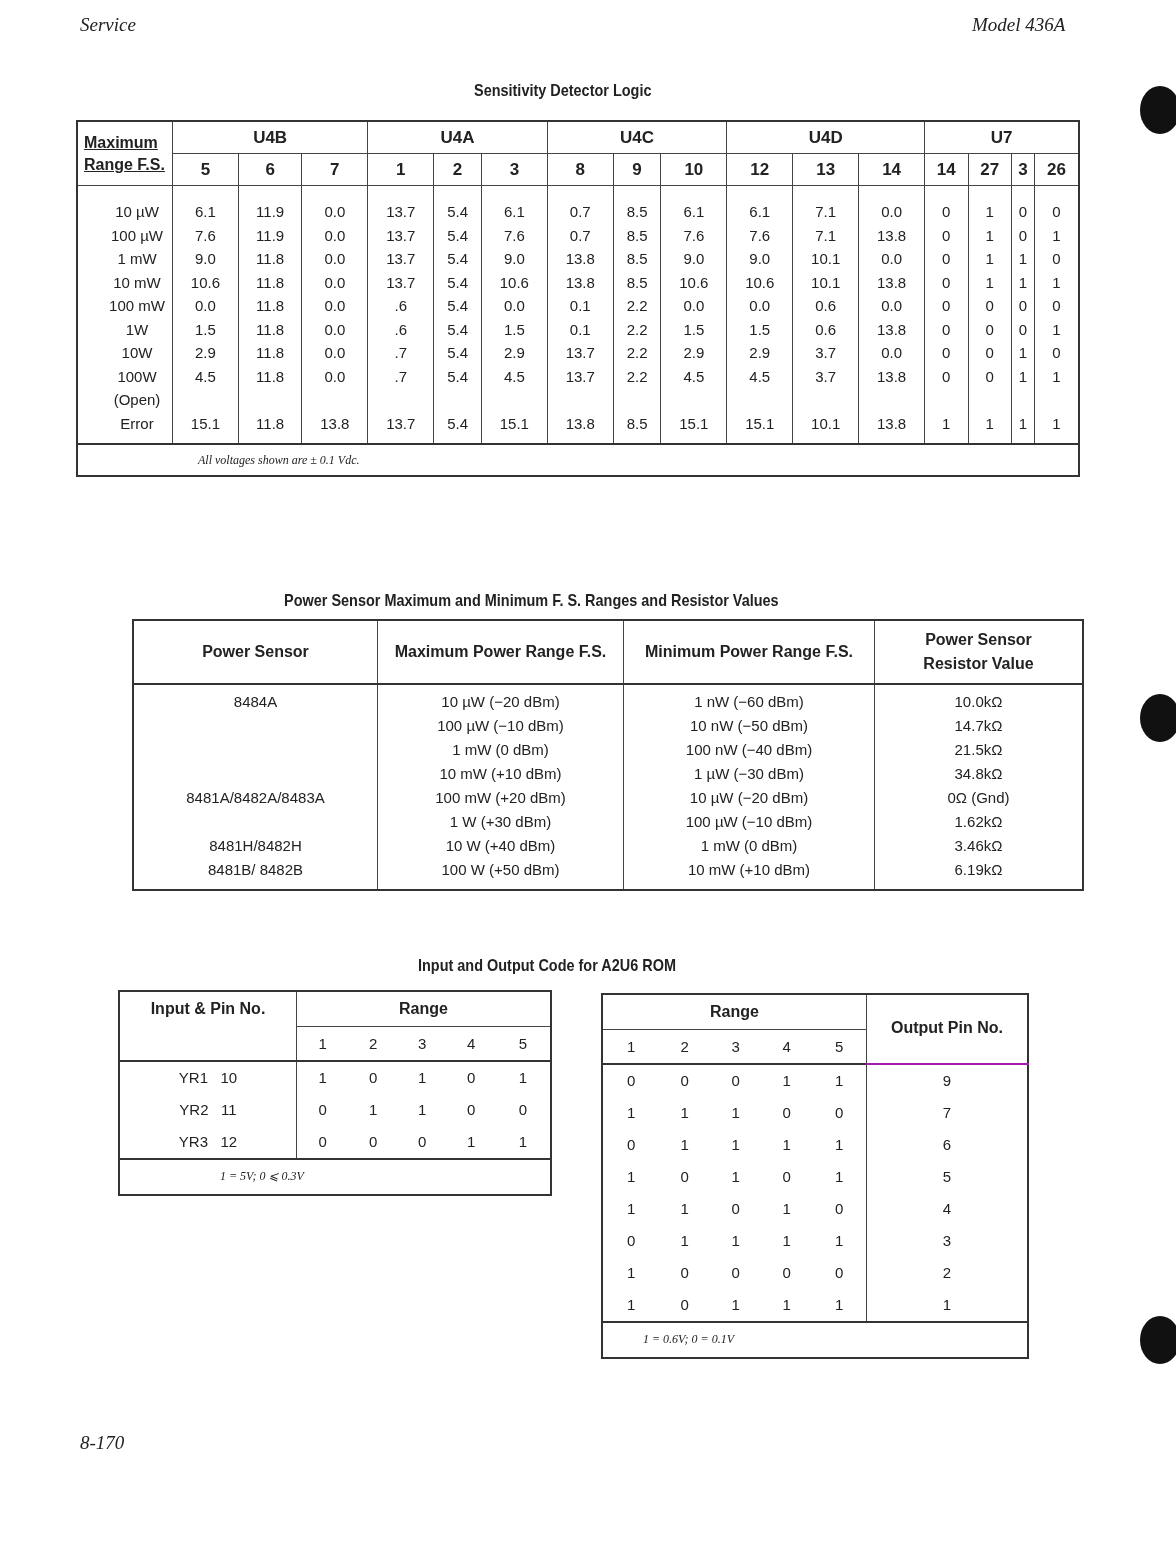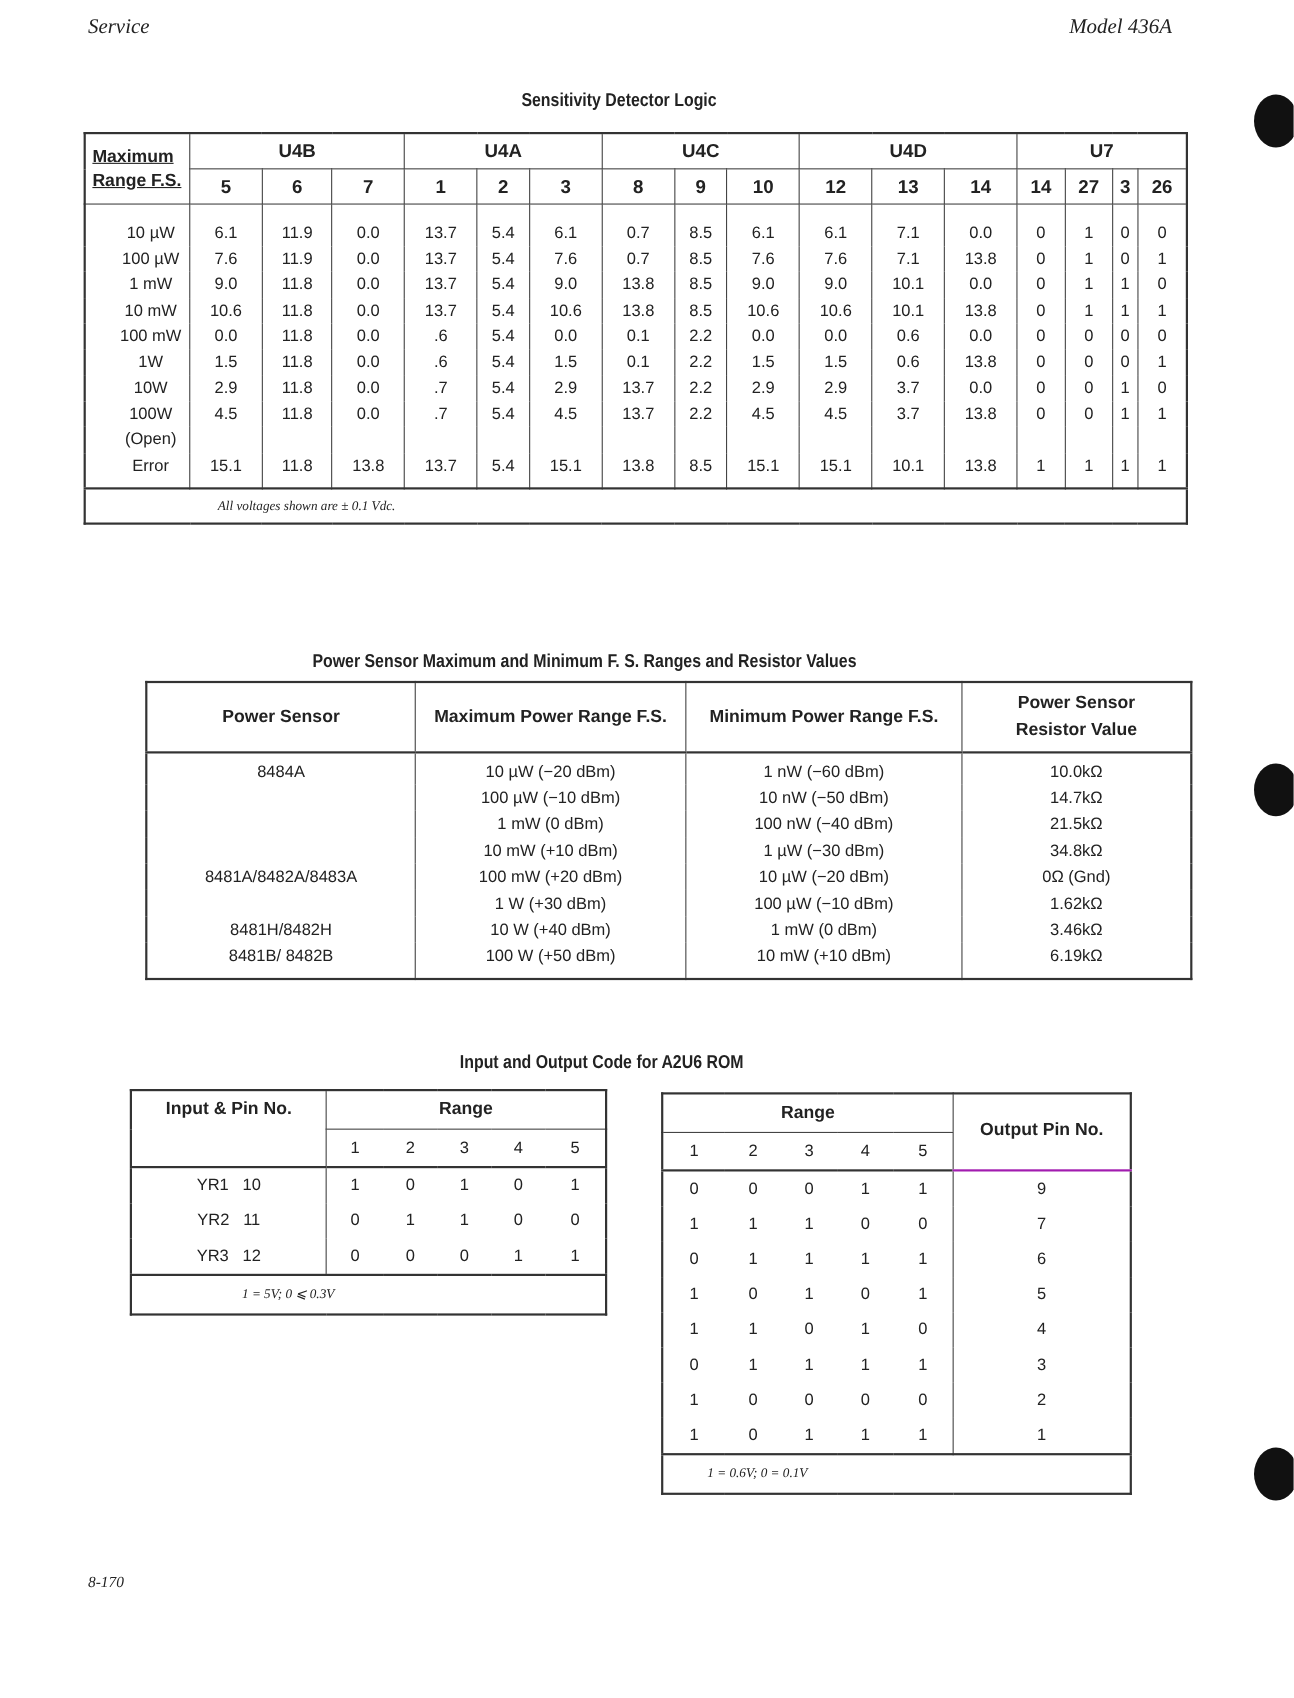--- a/index.html
+++ b/index.html
@@ -1,21 +1,21 @@
 <!DOCTYPE html>
 <html><head>
 <meta charset="utf-8">
 <style>
   html, body { margin:0; padding:0; background:#fff; }
   body { width:1176px; height:1544px; position:relative; overflow:hidden; color:#222; font-family:"Liberation Sans", sans-serif; }
   .serif { font-family:"Liberation Serif", serif;font-style:italic; }
   .abs { position:absolute; }
   .hdr-left { left:80px; top:14px; font-size:19px; }
   .hdr-right { left:972px; top:14px; font-size:19px; }
-  .page-num { left:80px; top:1432px; font-size:14px; }
+  .page-num { left:80px; top:1432px; font-size:19px; }
   .title { position:absolute; font-size:17px; font-weight:bold; transform:scaleX(0.85); transform-origin:left top; white-space:nowrap; }
   .hole { position:absolute; width:40px; height:48px; border-radius:50%; background:#111; left:1140px; }
 
   table { border-collapse:collapse; position:absolute; font-family:"Liberation Sans", sans-serif; }
   td, th { padding:0; }
 
   
   #t1 { left:76px; top:120px; width:1004px; border:2px solid #333; font-size:15px; }
   #t1 th { font-weight:bold; font-size:17px; height:31px; border:1px solid #444; }
   #t1 th.lab { text-align:left; padding-left:6px; font-size:16px;text-decoration:underline; }

